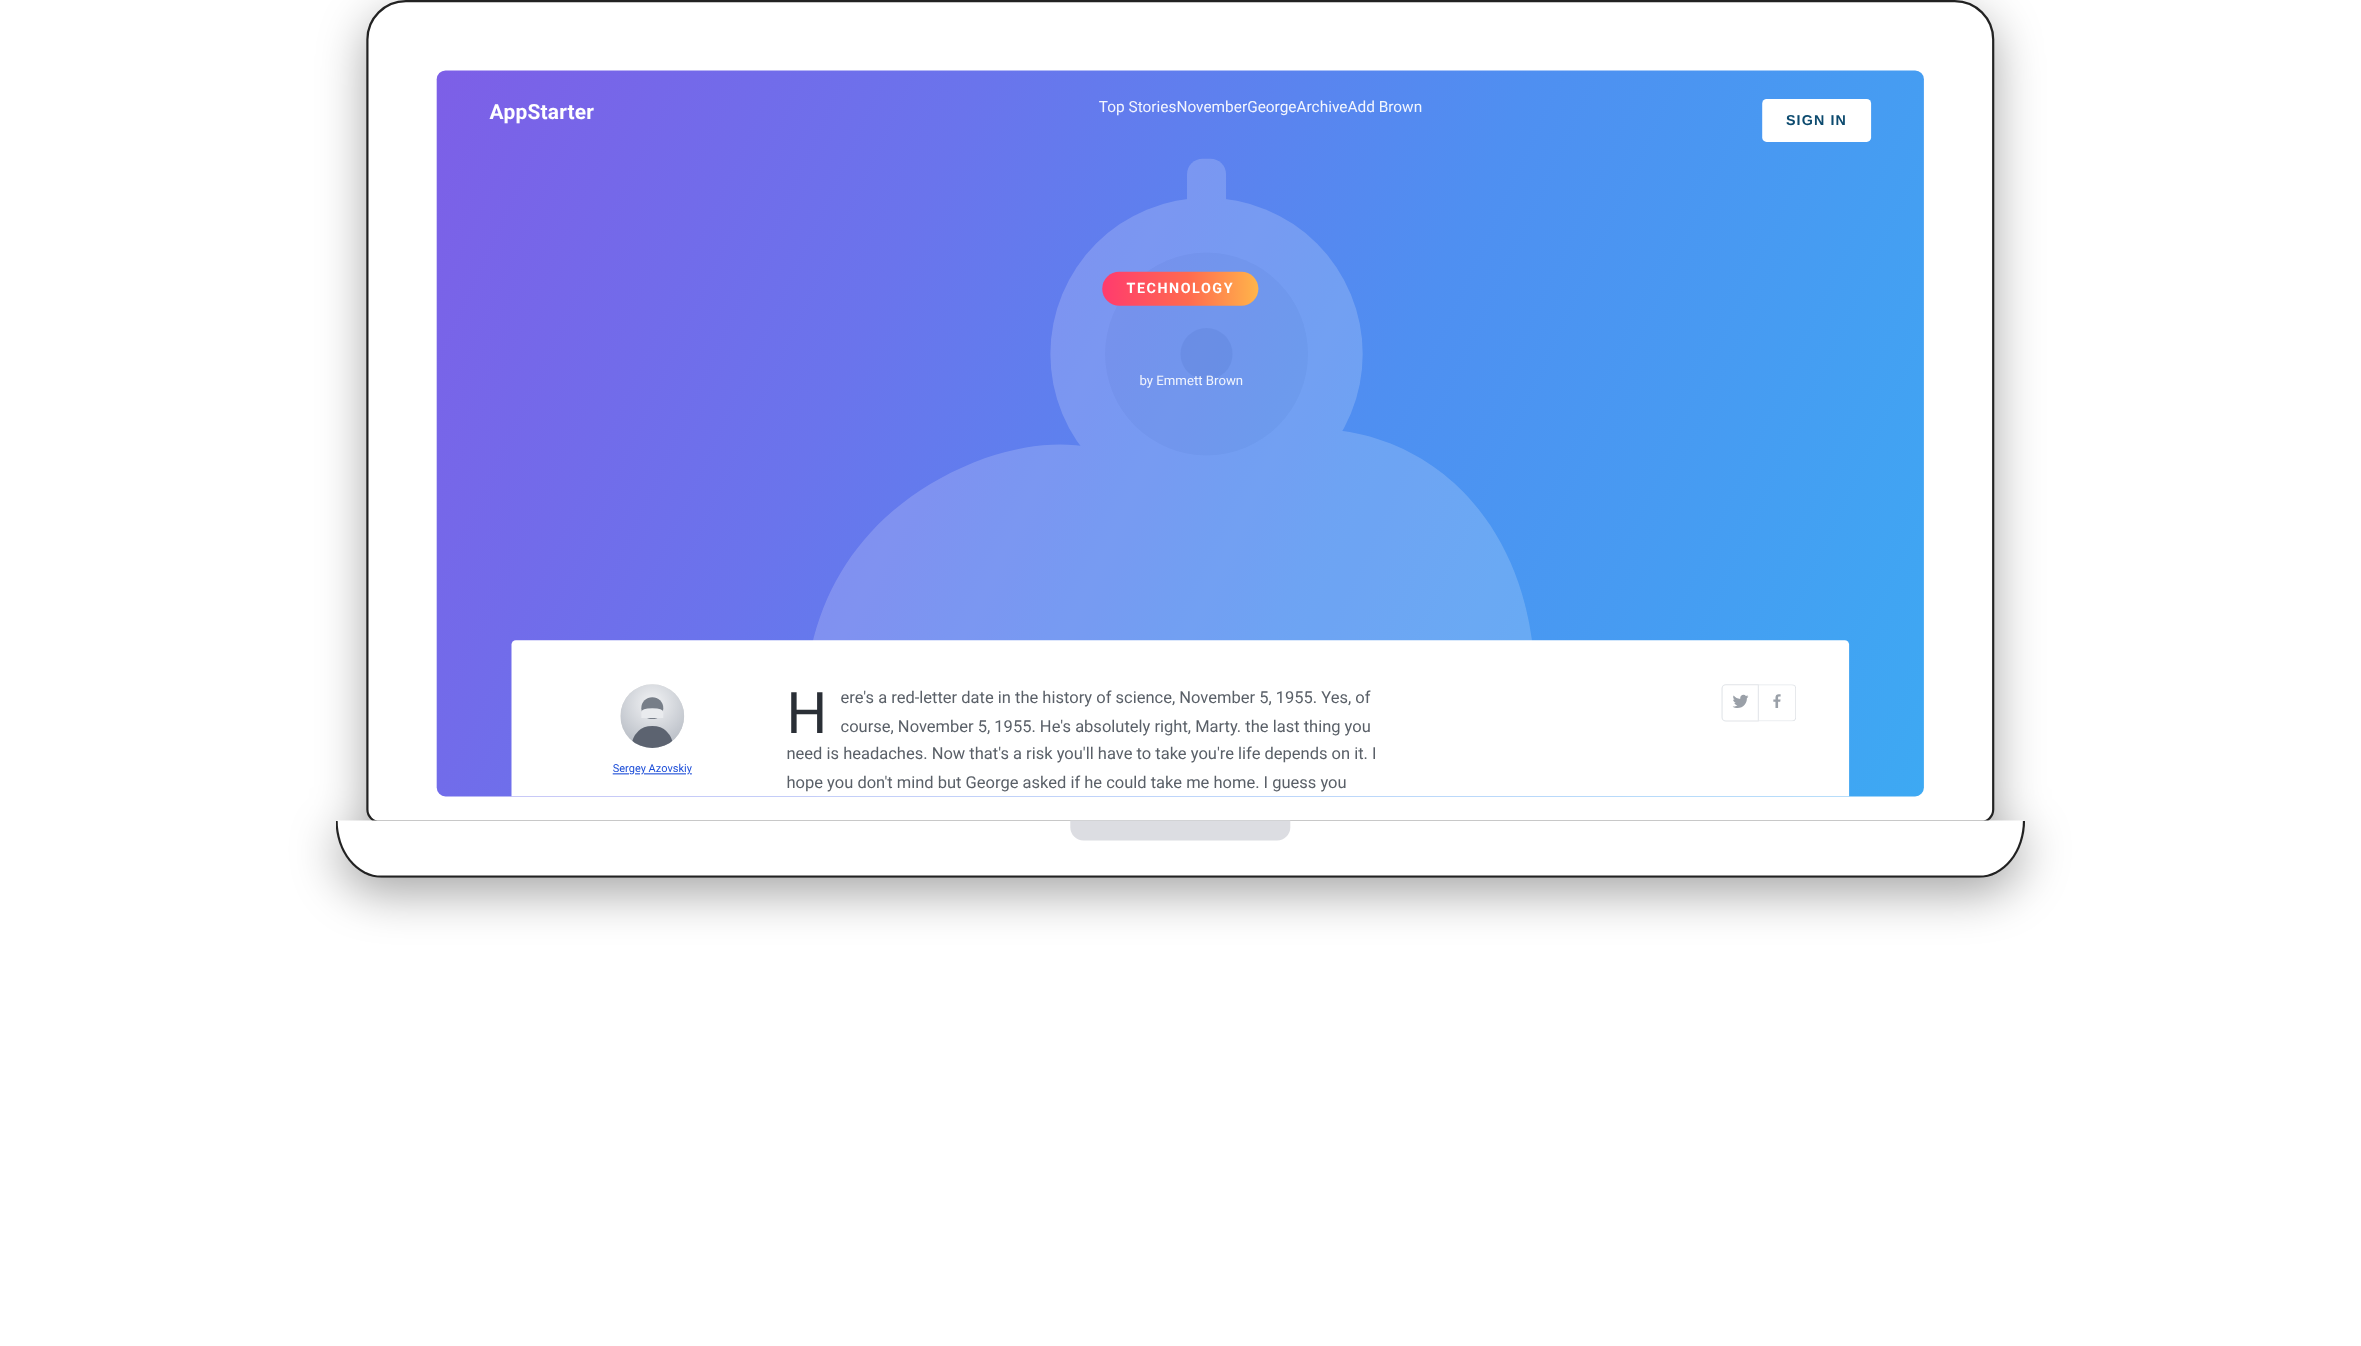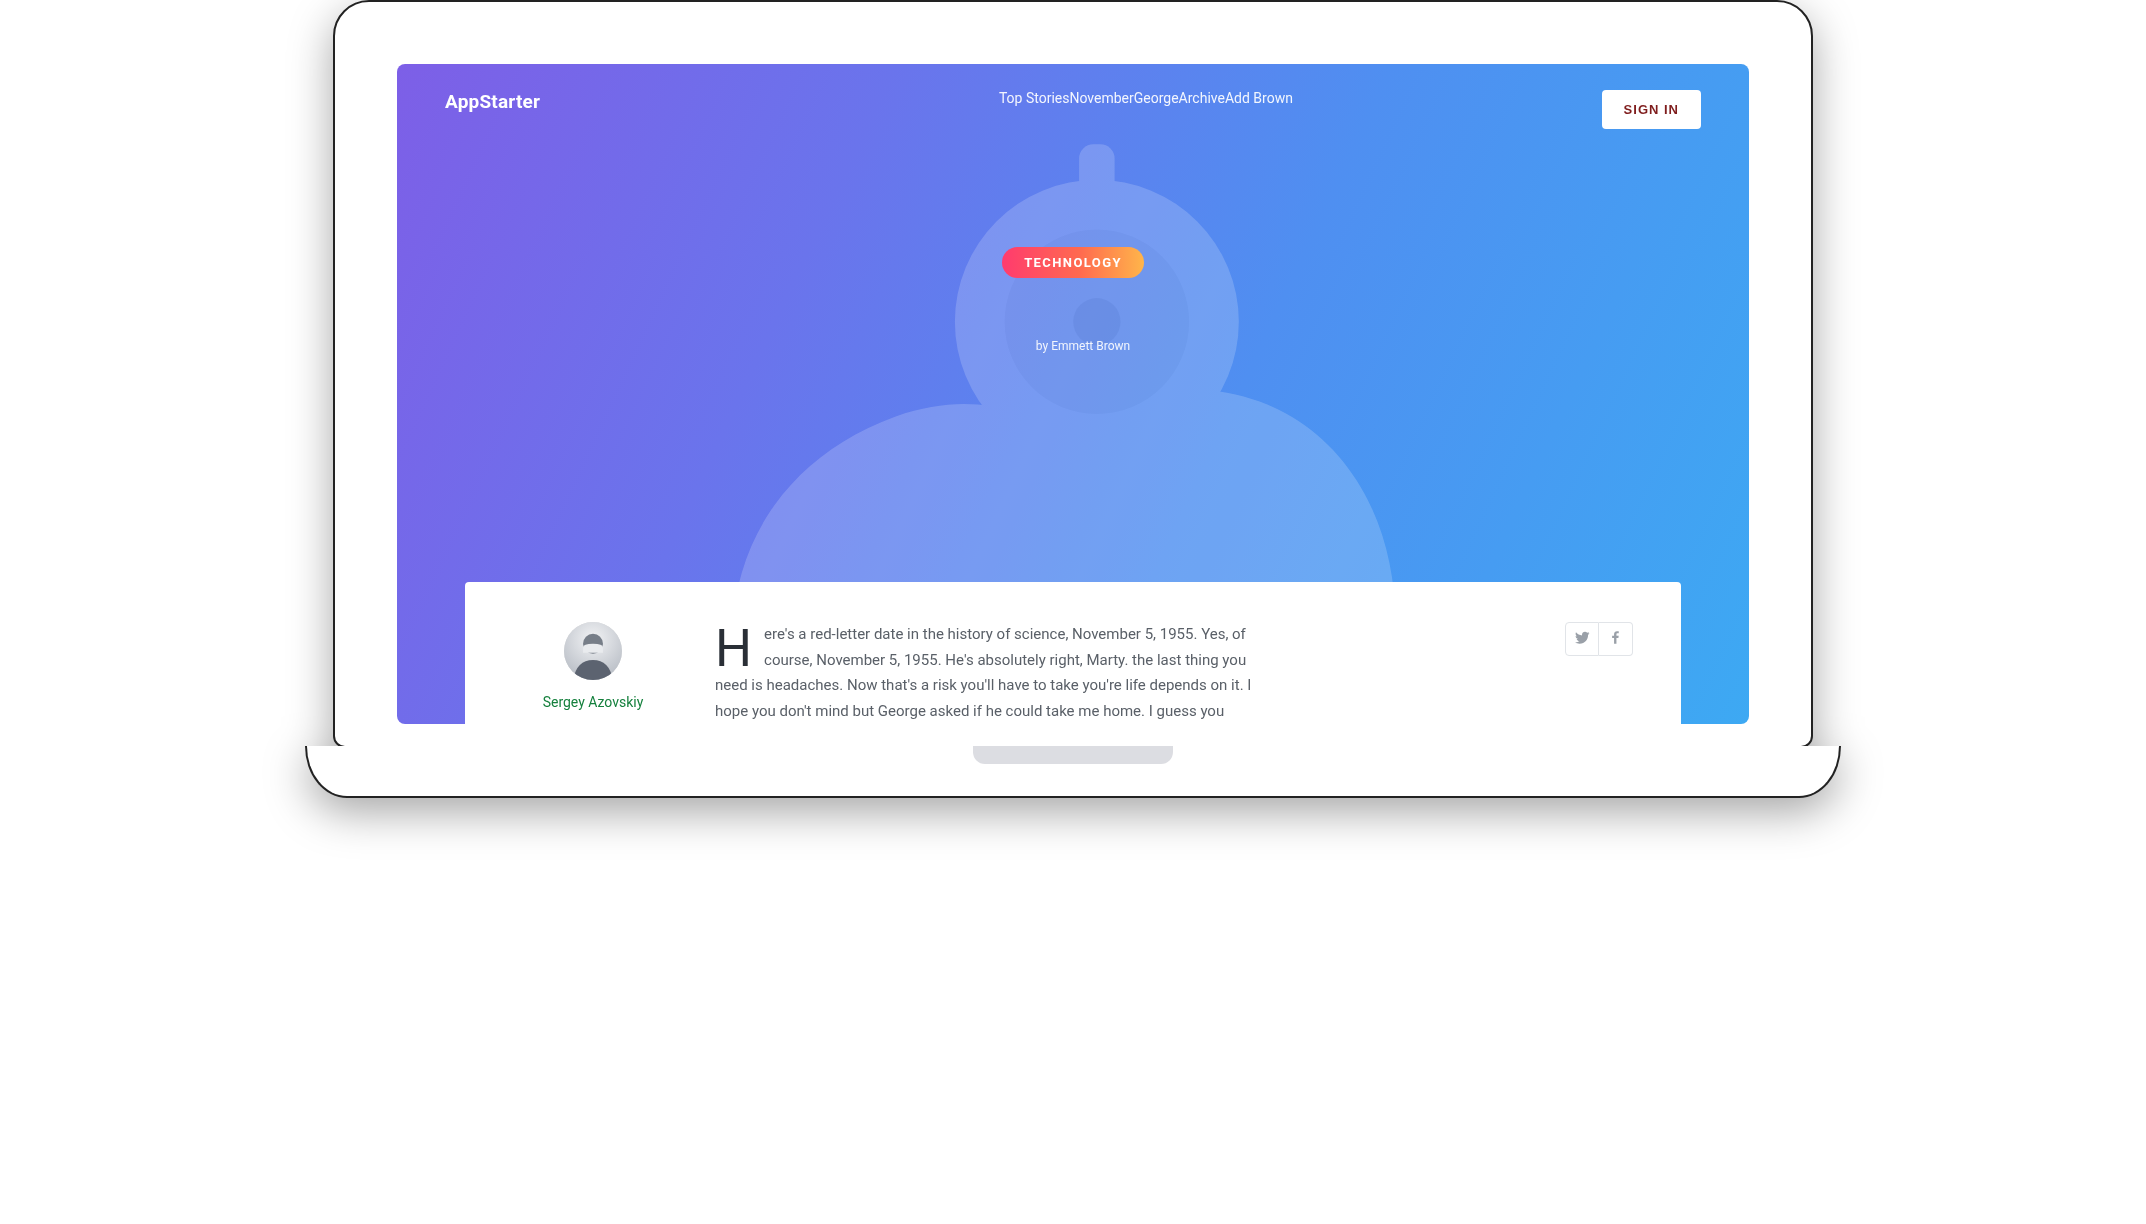--- a/index.html
+++ b/index.html
@@ -85,21 +85,21 @@
     padding-left: 150px;
   }
   .menu a {
     font-size: 14px;
     color: rgba(255,255,255,.92);
     text-decoration: none;
     cursor: pointer;
   }
   .signin {
     background: #fff;
-    color: #7f1d1d;
+    color: #0c4a6e;
     font-weight: 700;
     font-size: 13px;
     letter-spacing: 1px;
     padding: 12px 22px;
     border-radius: 4px;
     border: none;
     cursor: pointer;
   }
 
   
@@ -158,22 +158,23 @@
   }
   .avatar {
     width: 58px; height: 58px;
     border-radius: 50%;
     margin: 0 auto 14px;
     overflow: hidden;
     background: #ddd;
   }
   .avatar svg { width: 100%; height: 100%; display: block; }
   .author-name {
-    font-size: 14px;
-    color: #15803d;
+    font-size: 10px;
+    color: #1d4ed8;
+    text-decoration: underline;
   }
   .body-col {
     flex: 1;
     font-size: 15px;
     line-height: 1.7;
     color: #5a6068;
     max-width: 560px;
   }
   .dropcap {
     float: left;

